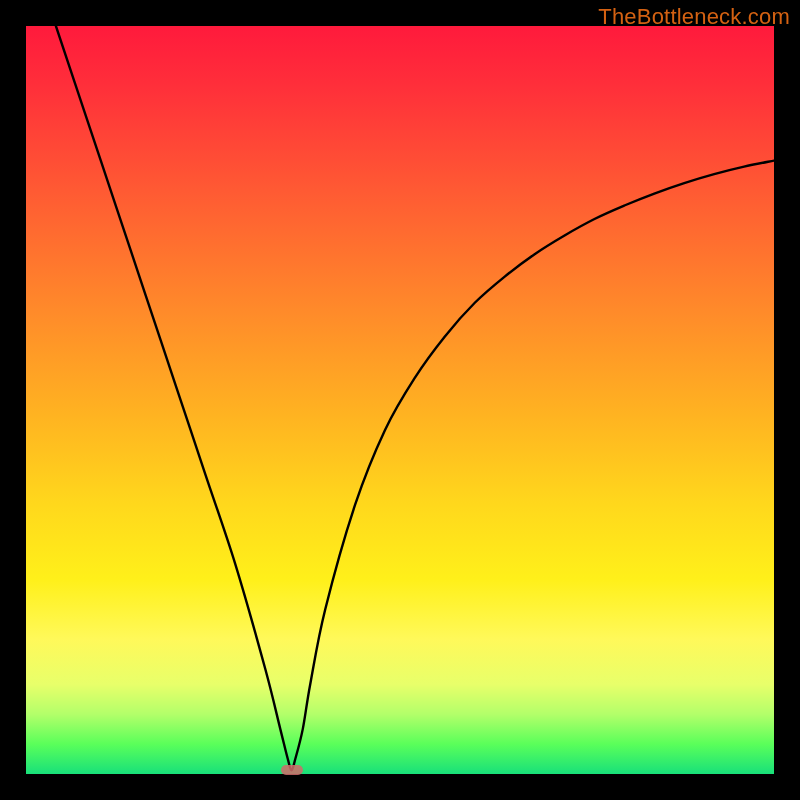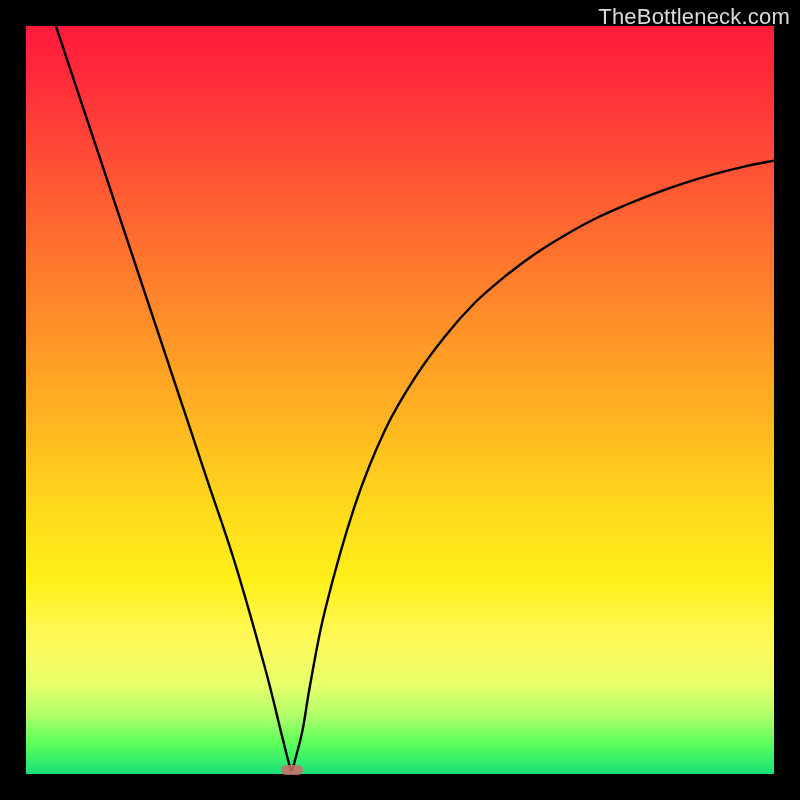--- a/index.html
+++ b/index.html
@@ -37,21 +37,21 @@
       #e8ff6a 88%,
       #b3ff6a 92%,
       #5aff5a 96%,
       #18e07a 100%
     );
   }
   .watermark {
     position: absolute;
     top: 4px;
     right: 10px;
-    color: #ffffff;
+    color: #f97316;
     font-size: 22px;
     letter-spacing: 0.2px;
     opacity: 0.85;
     font-weight: 500;
   }
   svg.curve {
     position: absolute;
     left: 0;
     top: 0;
     width: 748px;

